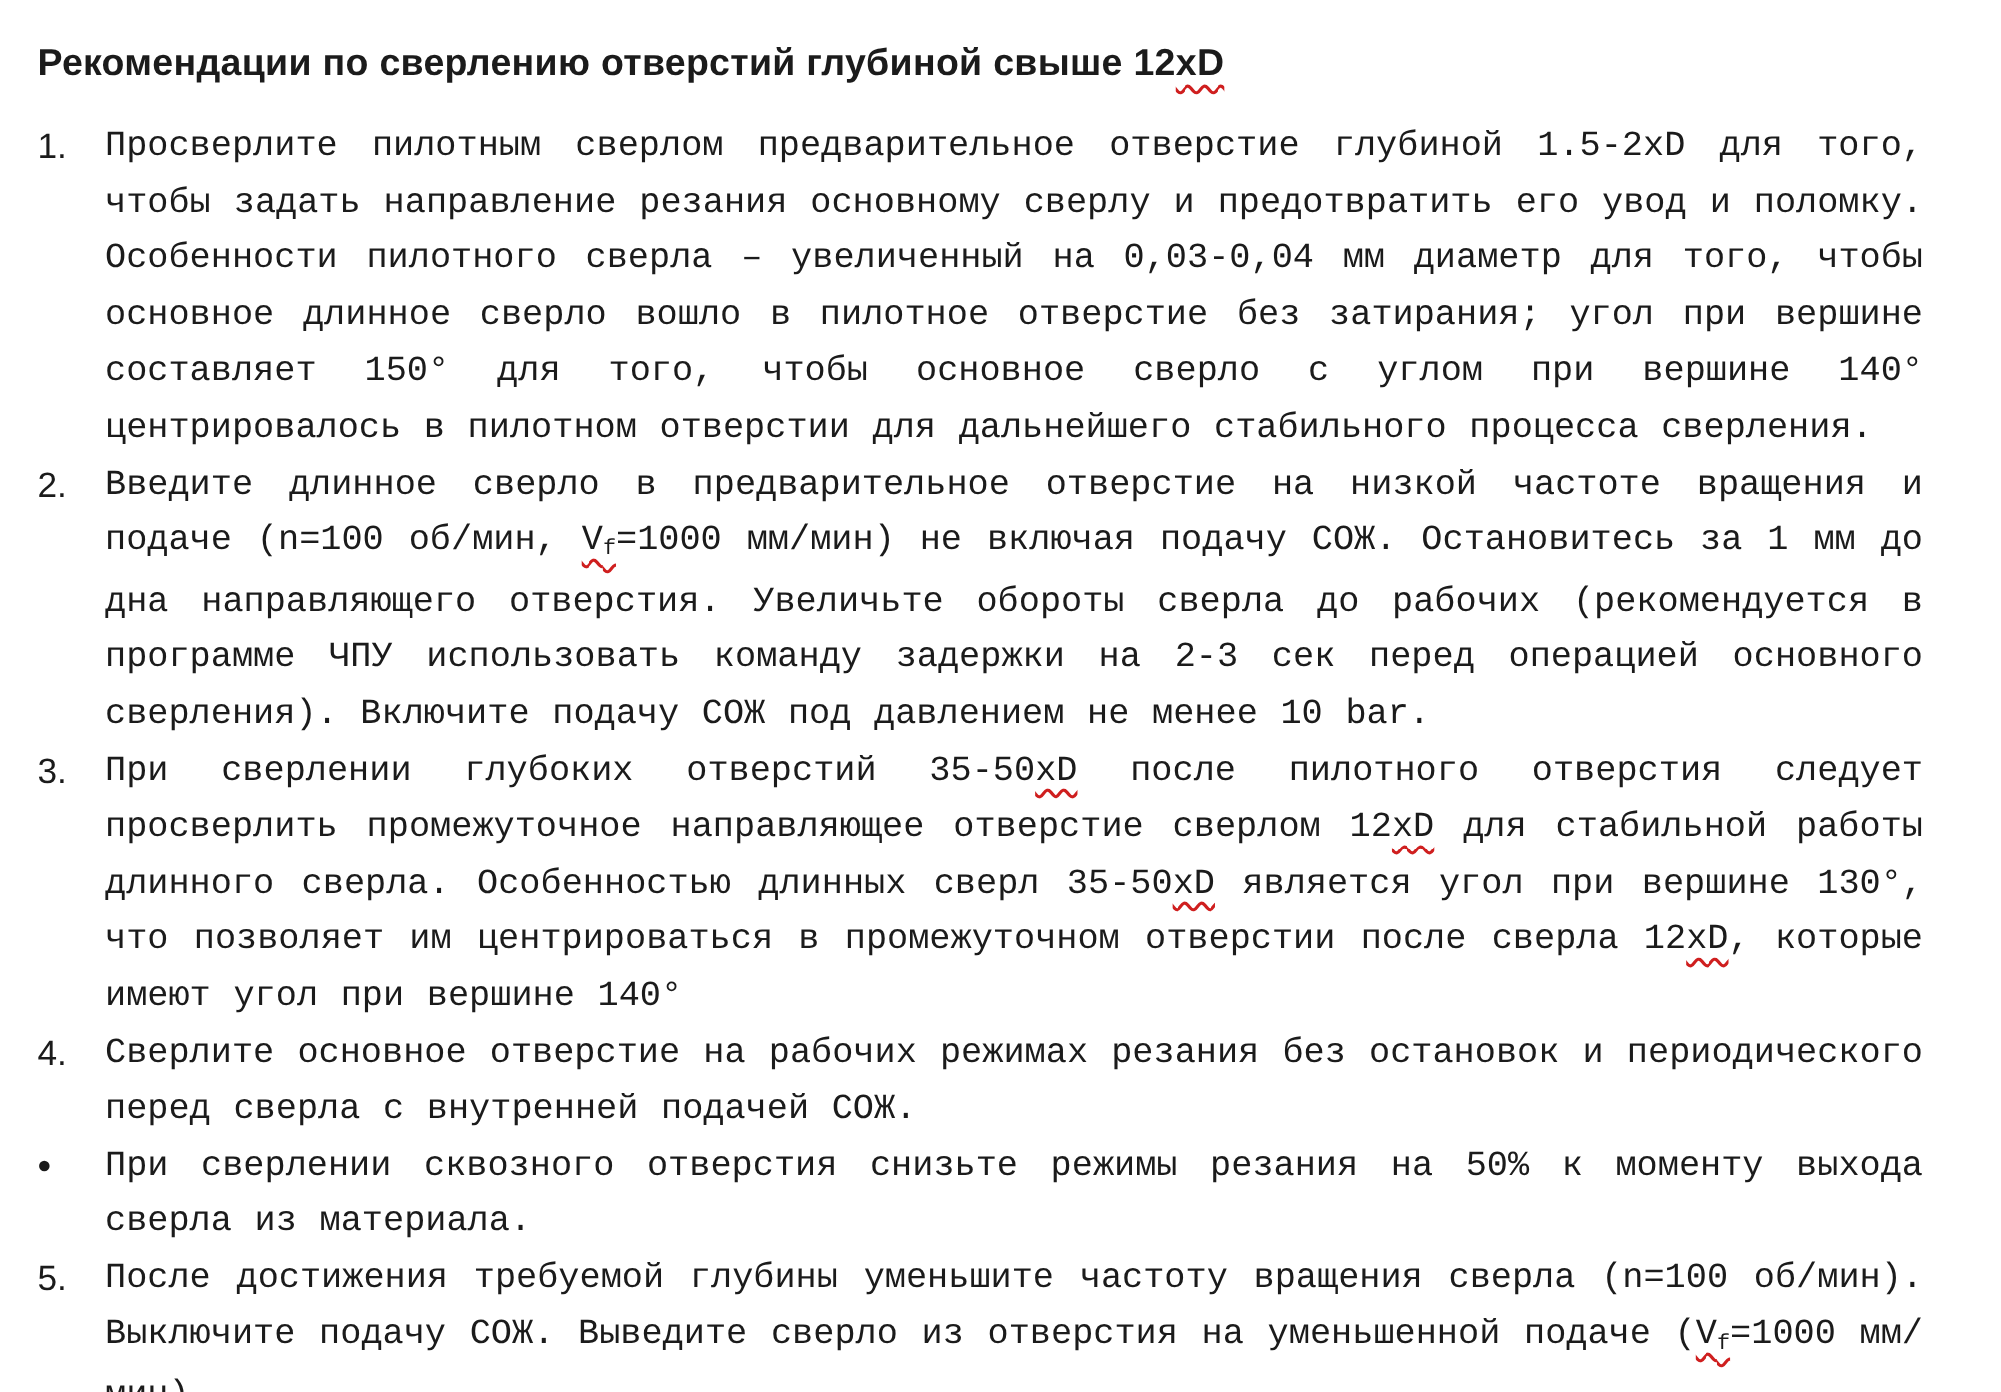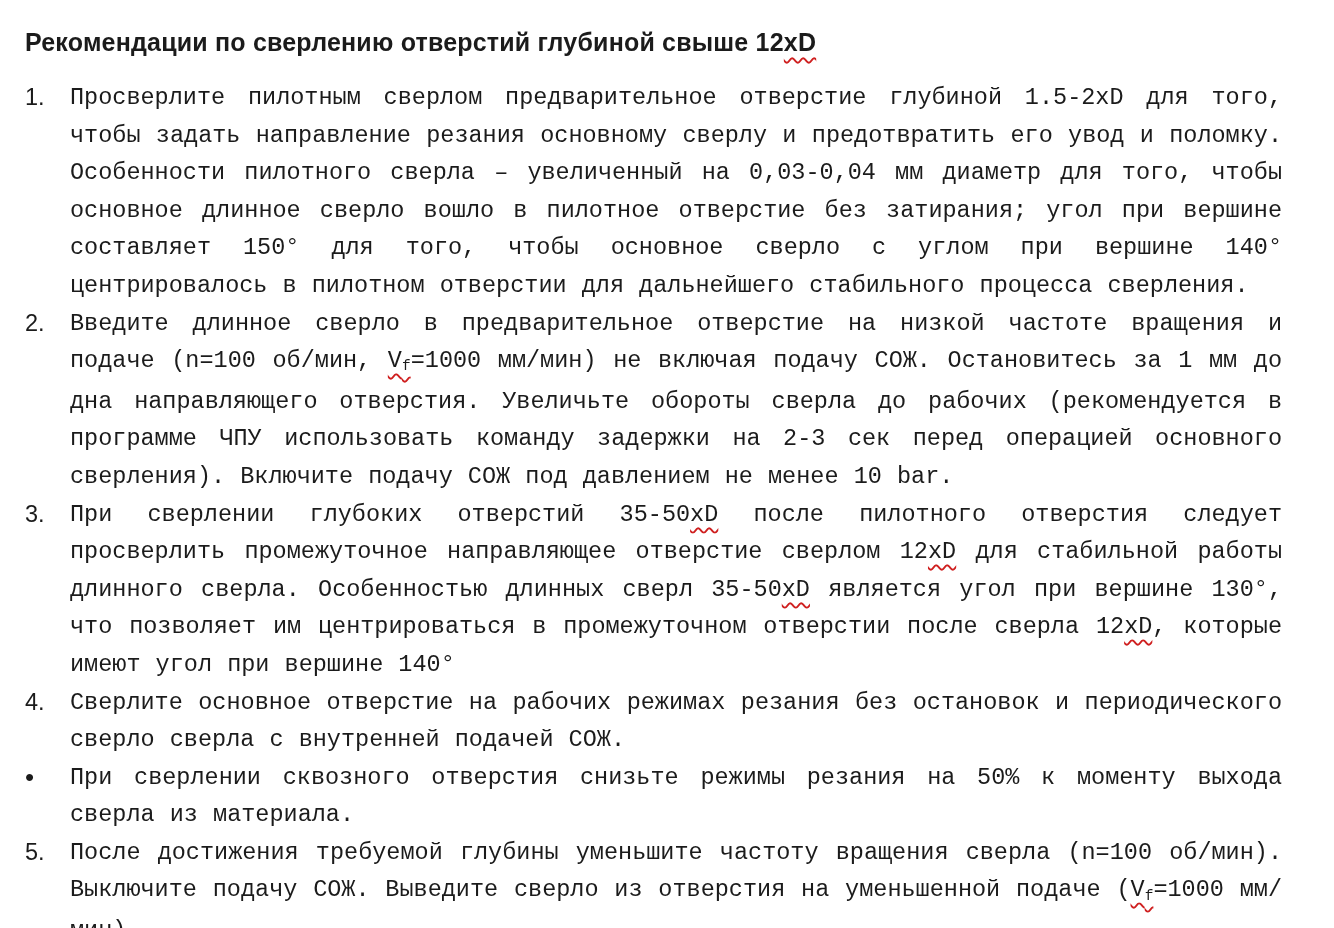--- a/index.html
+++ b/index.html
@@ -85,21 +85,21 @@
       <div class="content"><span>Введите длинное сверло в предварительное отверстие на низкой частоте вращения и подаче (n=100 об/мин, </span><span class="misspell">V</span><span class="sub misspell">f</span><span>=1000 мм/мин) не включая подачу СОЖ. Остановитесь за 1 мм до дна направляющего отверстия. Увеличьте обороты сверла до рабочих (рекомендуется в программе ЧПУ использовать команду задержки на 2-3 сек перед операцией основного сверления). Включите подачу СОЖ под давлением не менее 10 bar.</span></div>
     </div>
 
     <div class="item">
       <span class="marker">3.</span>
       <div class="content"><span>При сверлении глубоких отверстий 35-50</span><span class="misspell">xD</span><span> после пилотного отверстия следует просверлить промежуточное направляющее отверстие сверлом 12</span><span class="misspell">xD</span><span> для стабильной работы длинного сверла. Особенностью длинных сверл 35-50</span><span class="misspell">xD</span><span> является угол при вершине 130°, что позволяет им центрироваться в промежуточном отверстии после сверла 12</span><span class="misspell">xD</span><span>, которые имеют угол при вершине 140°</span></div>
     </div>
 
     <div class="item">
       <span class="marker">4.</span>
-      <div class="content"><span>Сверлите основное отверстие на рабочих режимах резания без остановок и периодического сверло сверла с внутренней подачей СОЖ.</span></div>
+      <div class="content"><span>Сверлите основное отверстие на рабочих режимах резания без остановок и периодического перед сверла с внутренней подачей СОЖ.</span></div>
     </div>
 
     <div class="item">
       <span class="marker bullet">•</span>
       <div class="content"><span>При сверлении сквозного отверстия снизьте режимы резания на 50% к моменту выхода сверла из материала.</span></div>
     </div>
 
     <div class="item">
       <span class="marker">5.</span>
       <div class="content"><span>После достижения требуемой глубины уменьшите частоту вращения сверла (n=100 об/мин). Выключите подачу СОЖ. Выведите сверло из отверстия на уменьшенной подаче (</span><span class="misspell">V</span><span class="sub misspell">f</span><span>=1000 мм/мин).</span></div>

